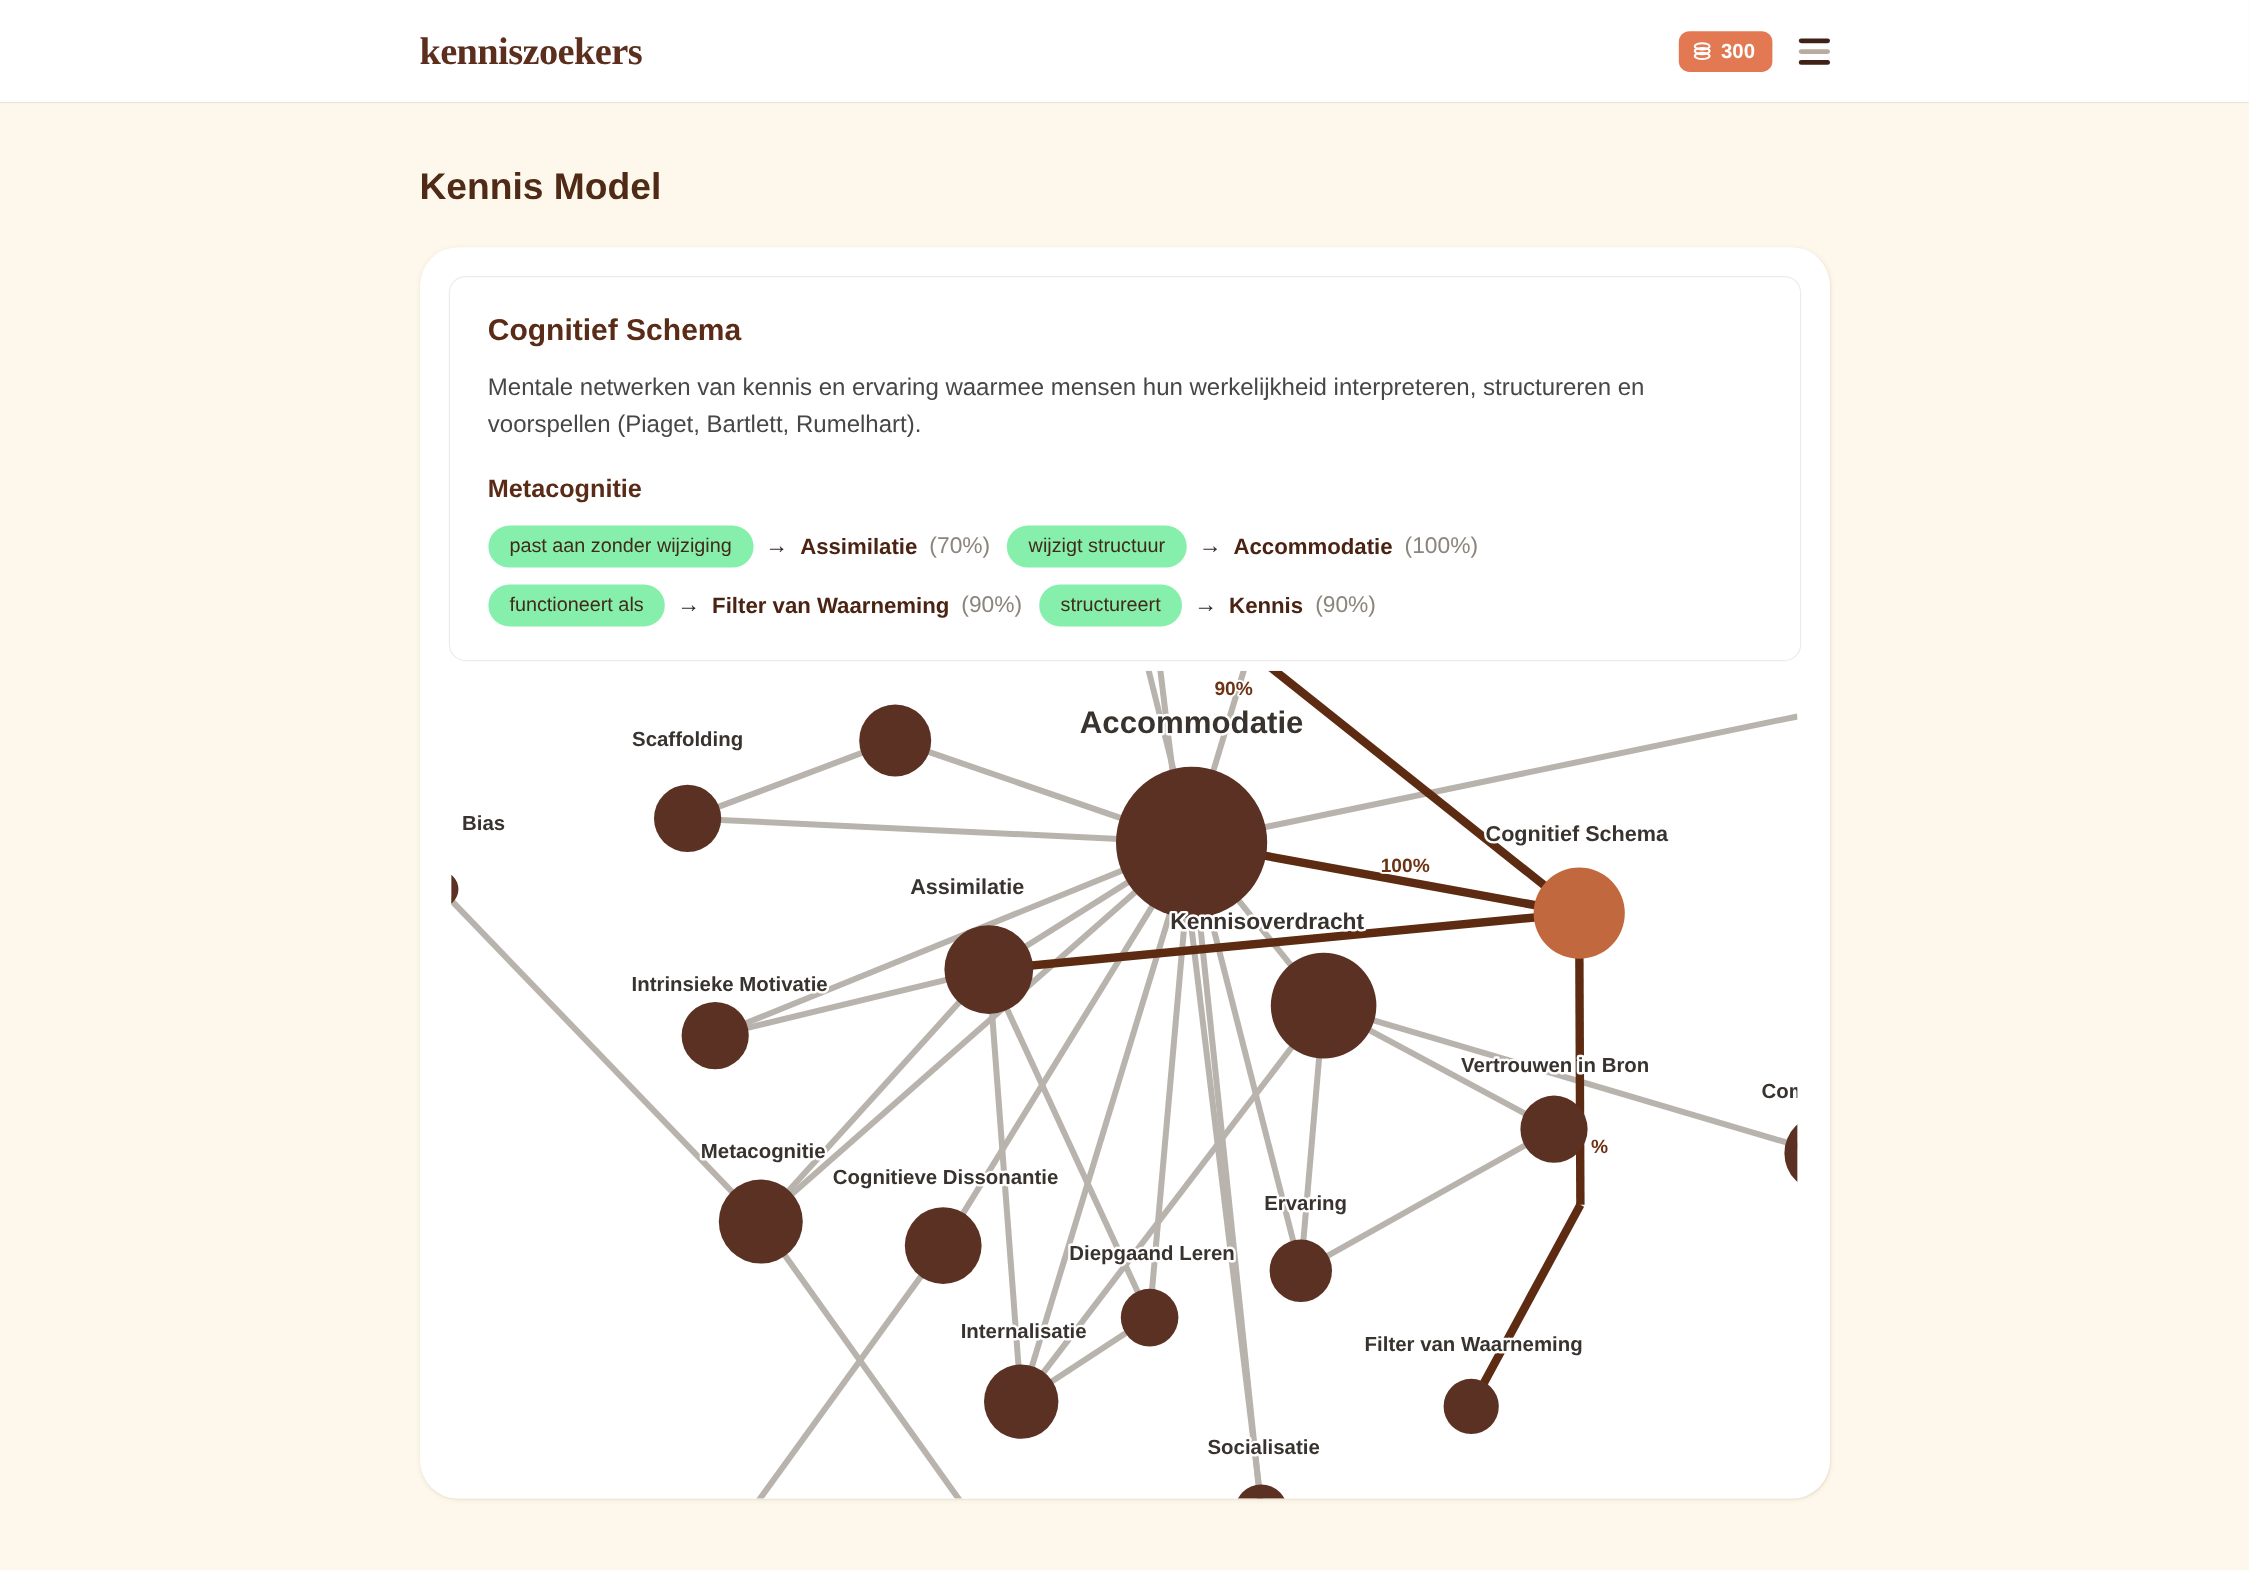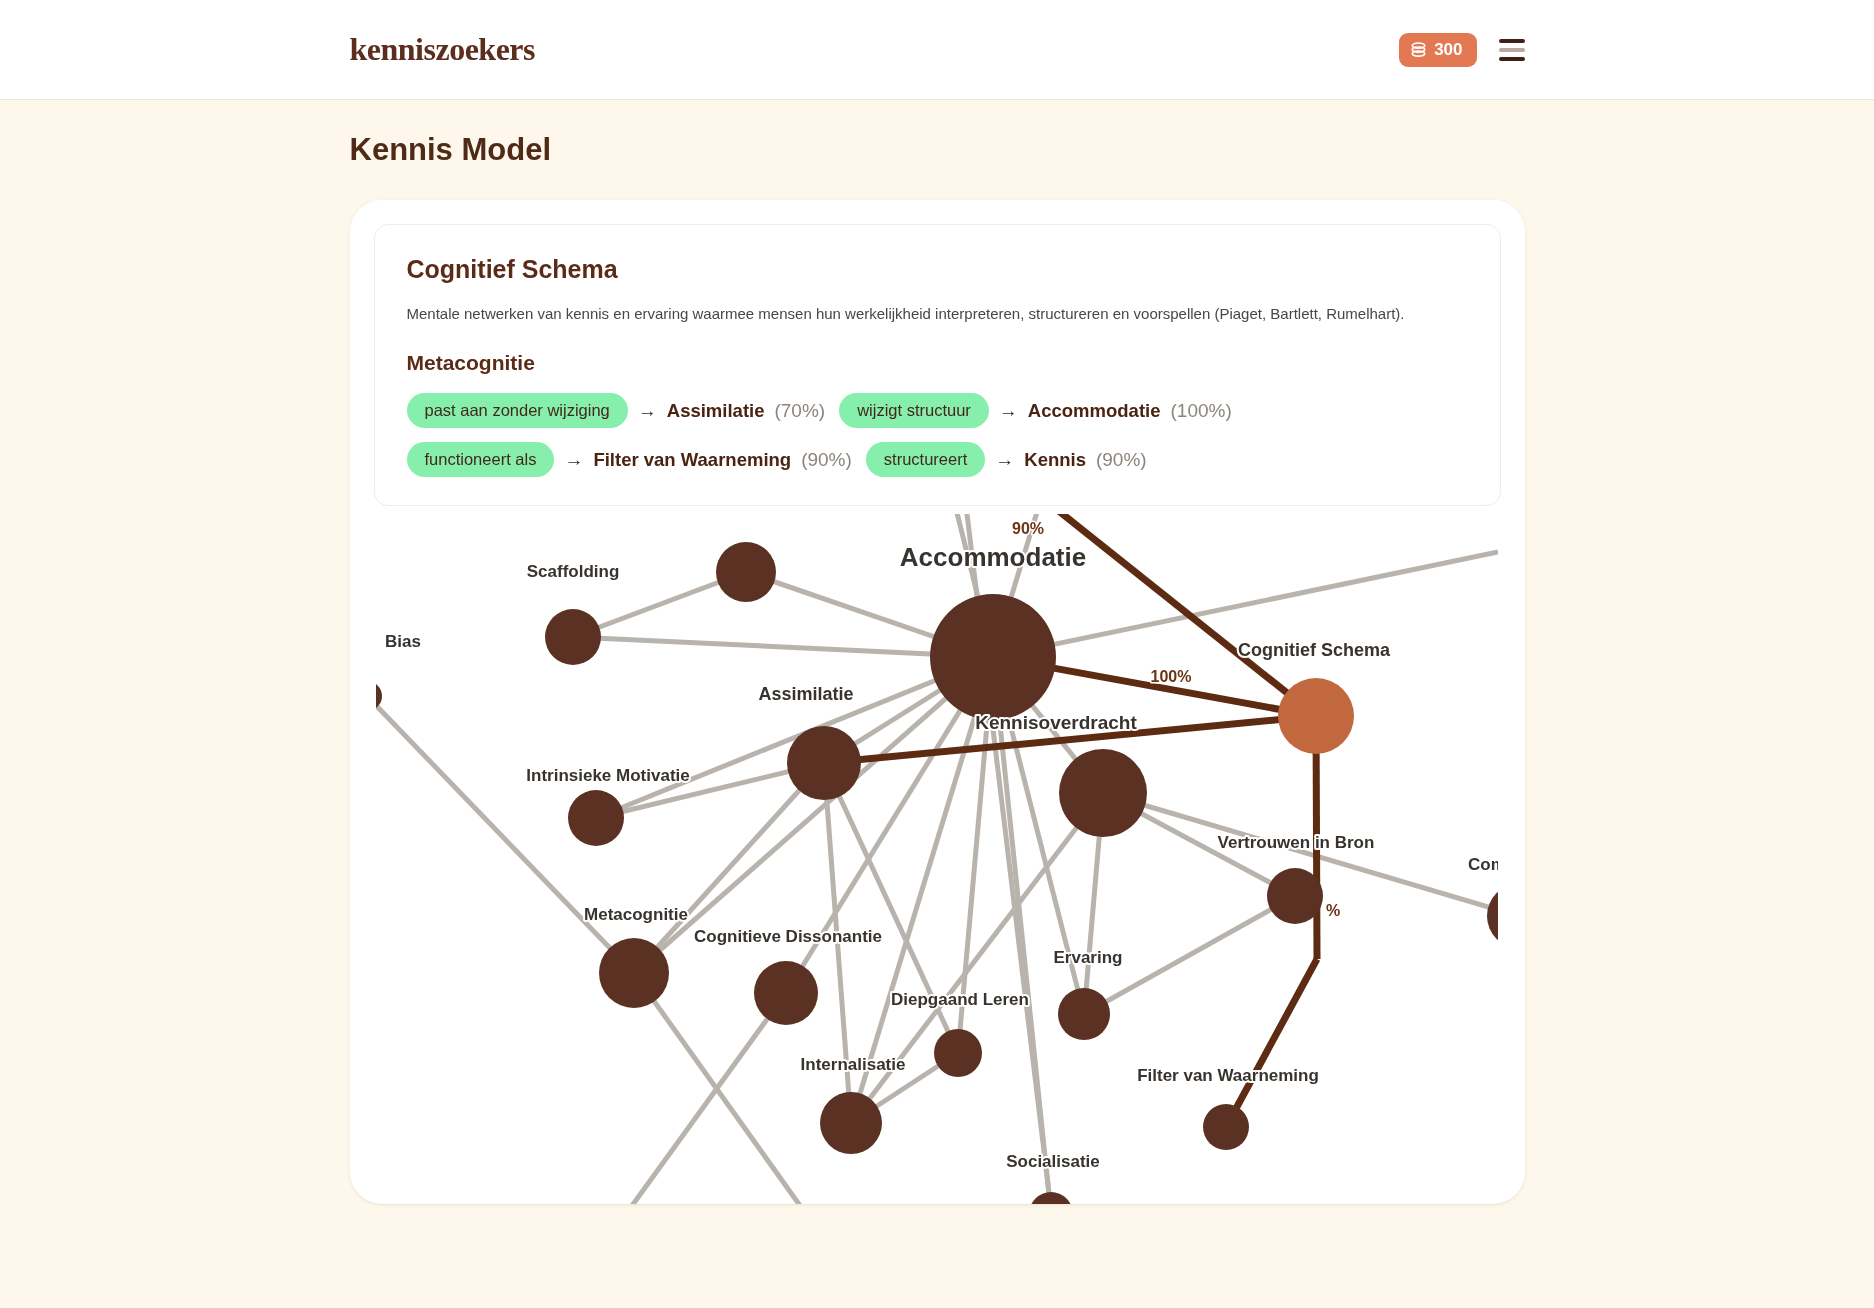--- a/index.html
+++ b/index.html
@@ -1,35 +1,35 @@
 <!DOCTYPE html>
 <html><head>
 <meta charset="utf-8">
 <style>
   * { margin:0; padding:0; box-sizing:border-box; }
   html,body { background:#fdf8eb; font-family:"Liberation Sans", sans-serif; }
   body { width:1874px; height:1308px; overflow:hidden; }
 
-  .header { height:100px; background:#ffffff; border-bottom:1px solid #ece5d6; display:flex; align-items:center; }
+  .header { height:86px; background:#ffffff; border-bottom:1px solid #ece5d6; display:flex; align-items:center; }
   .header-inner { width:1175px; margin:0 auto; display:flex; align-items:center; justify-content:space-between; }
   .logo { font-family:"Liberation Serif", serif; font-weight:700; font-size:32px; color:#5c2e1d; letter-spacing:-0.5px; }
   .header-right { display:flex; align-items:center; gap:22px;padding-left:12px; }
   .credits-badge { background:#e37952; color:#fff; font-weight:700; font-size:17px; border-radius:9px; padding:7px 14px 7px 11px; display:flex; align-items:center; gap:7px; cursor:pointer; }
   .hamburger { display:flex; flex-direction:column; gap:5px; cursor:pointer; padding:4px 0; }
   .hamburger span { display:block; width:26px; height:4px; border-radius:3px; }
   .hamburger .b1, .hamburger .b3 { background:#3f2116; }
   .hamburger .b2 { background:#b9ab9f; }
 
-  .main { width:1175px; margin:0 auto; padding-top:32px; }
+  .main { width:1175px; margin:0 auto; padding-top:52px; }
   .page-title { font-size:31px; font-weight:800; color:#4f2a17; margin-bottom:32px; }
 
   .card { background:#fff; border-radius:32px; box-shadow:0 1px 4px rgba(90,60,30,.08), 0 1px 1px rgba(90,60,30,.05); padding:24px 24px 0; overflow:hidden; }
   .section-box { border:1px solid #ececec; border-radius:14px; padding:30px 32px 28px; }
   .card-title { font-size:25px; font-weight:800; color:#5a2c18; margin-bottom:18px; }
-  .card-desc { font-size:15px; color:#474747; line-height:1.55; max-width:1085px; margin-bottom:26px; }
+  .card-desc { font-size:20px; color:#474747; line-height:1.55; max-width:1085px; margin-bottom:26px; }
   .connections-title { font-size:21px; font-weight:800; color:#5a2c18; margin-bottom:18px; }
   .conn-rows { display:flex; flex-wrap:wrap; column-gap:14px; row-gap:14px; max-width:1010px; }
   .conn-item { display:flex; align-items:center; gap:10px; }
   .pill { background:#86efac; border-radius:999px; padding:8px 18px; font-size:16.5px; color:#42291c; white-space:nowrap; }
   .conn-arrow { font-size:19px; color:#2f2620; }
   .conn-target { font-size:18.5px; font-weight:700; color:#4b2312; white-space:nowrap; }
   .conn-pct { font-size:19px; color:#8b857c; }
 
   .graph-wrap { position:relative; width:1122px; height:690px; margin:8px auto 0; overflow:hidden; }
   .graph-wrap svg { display:block; }

